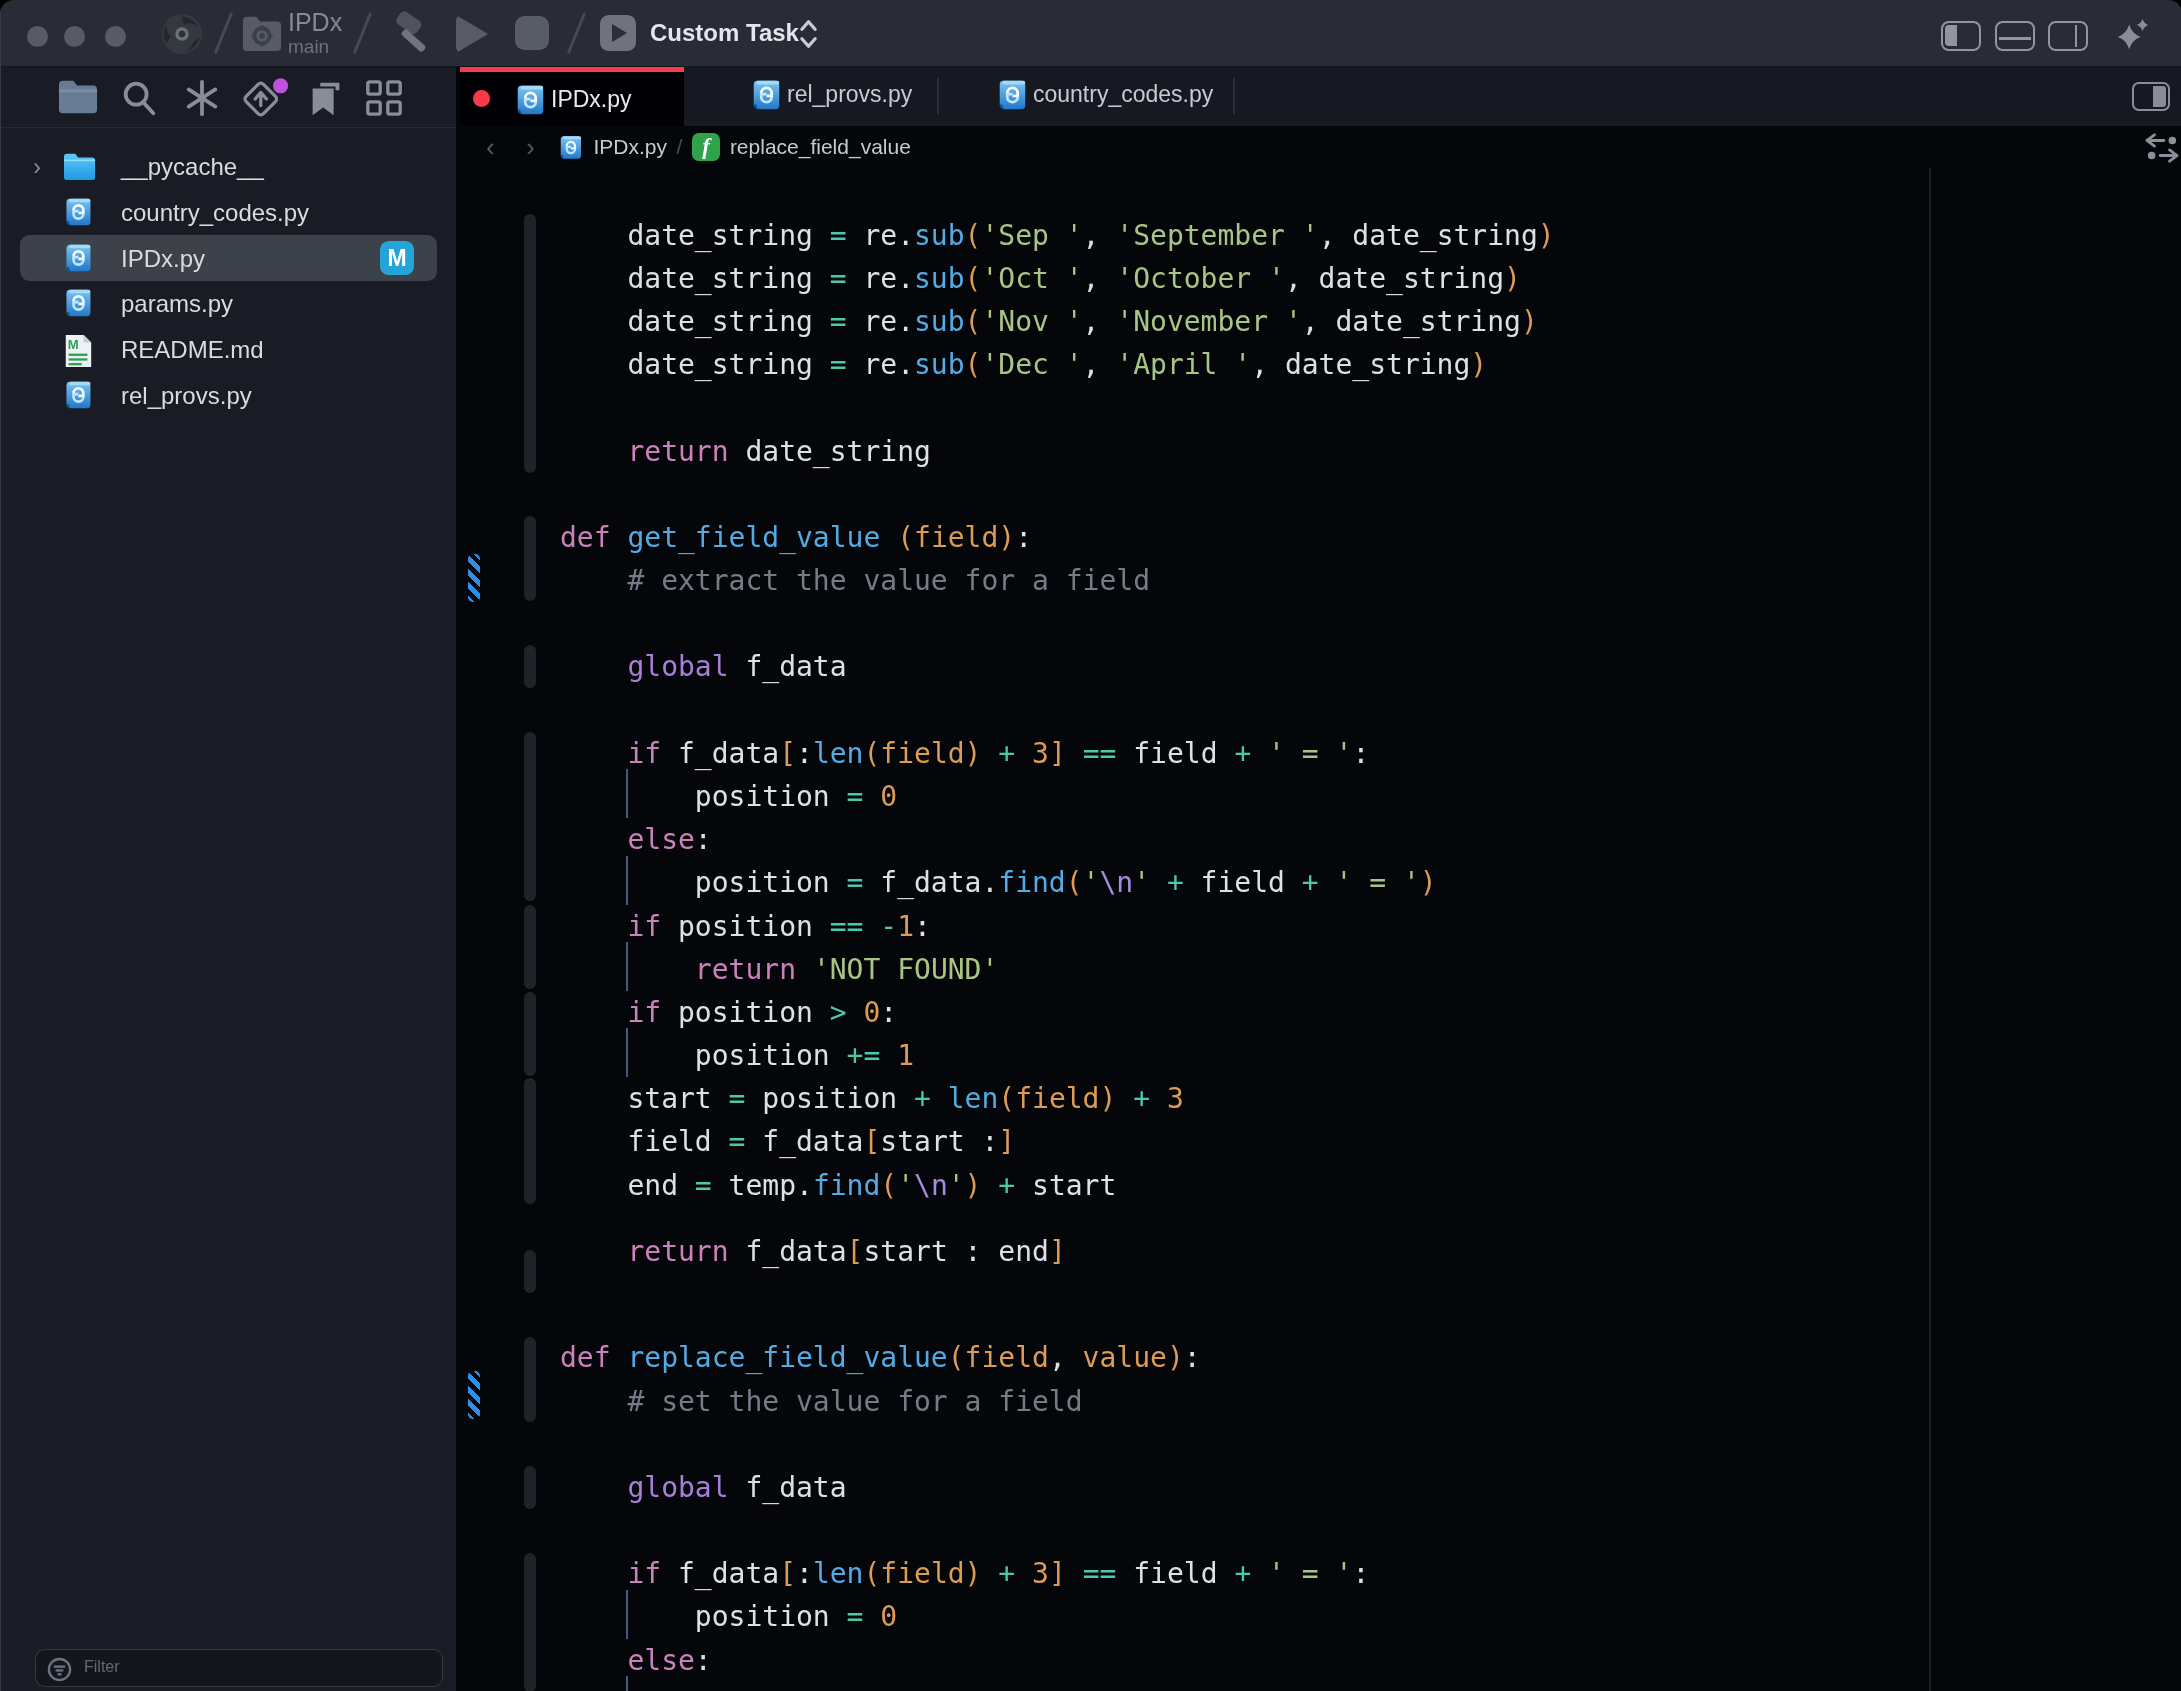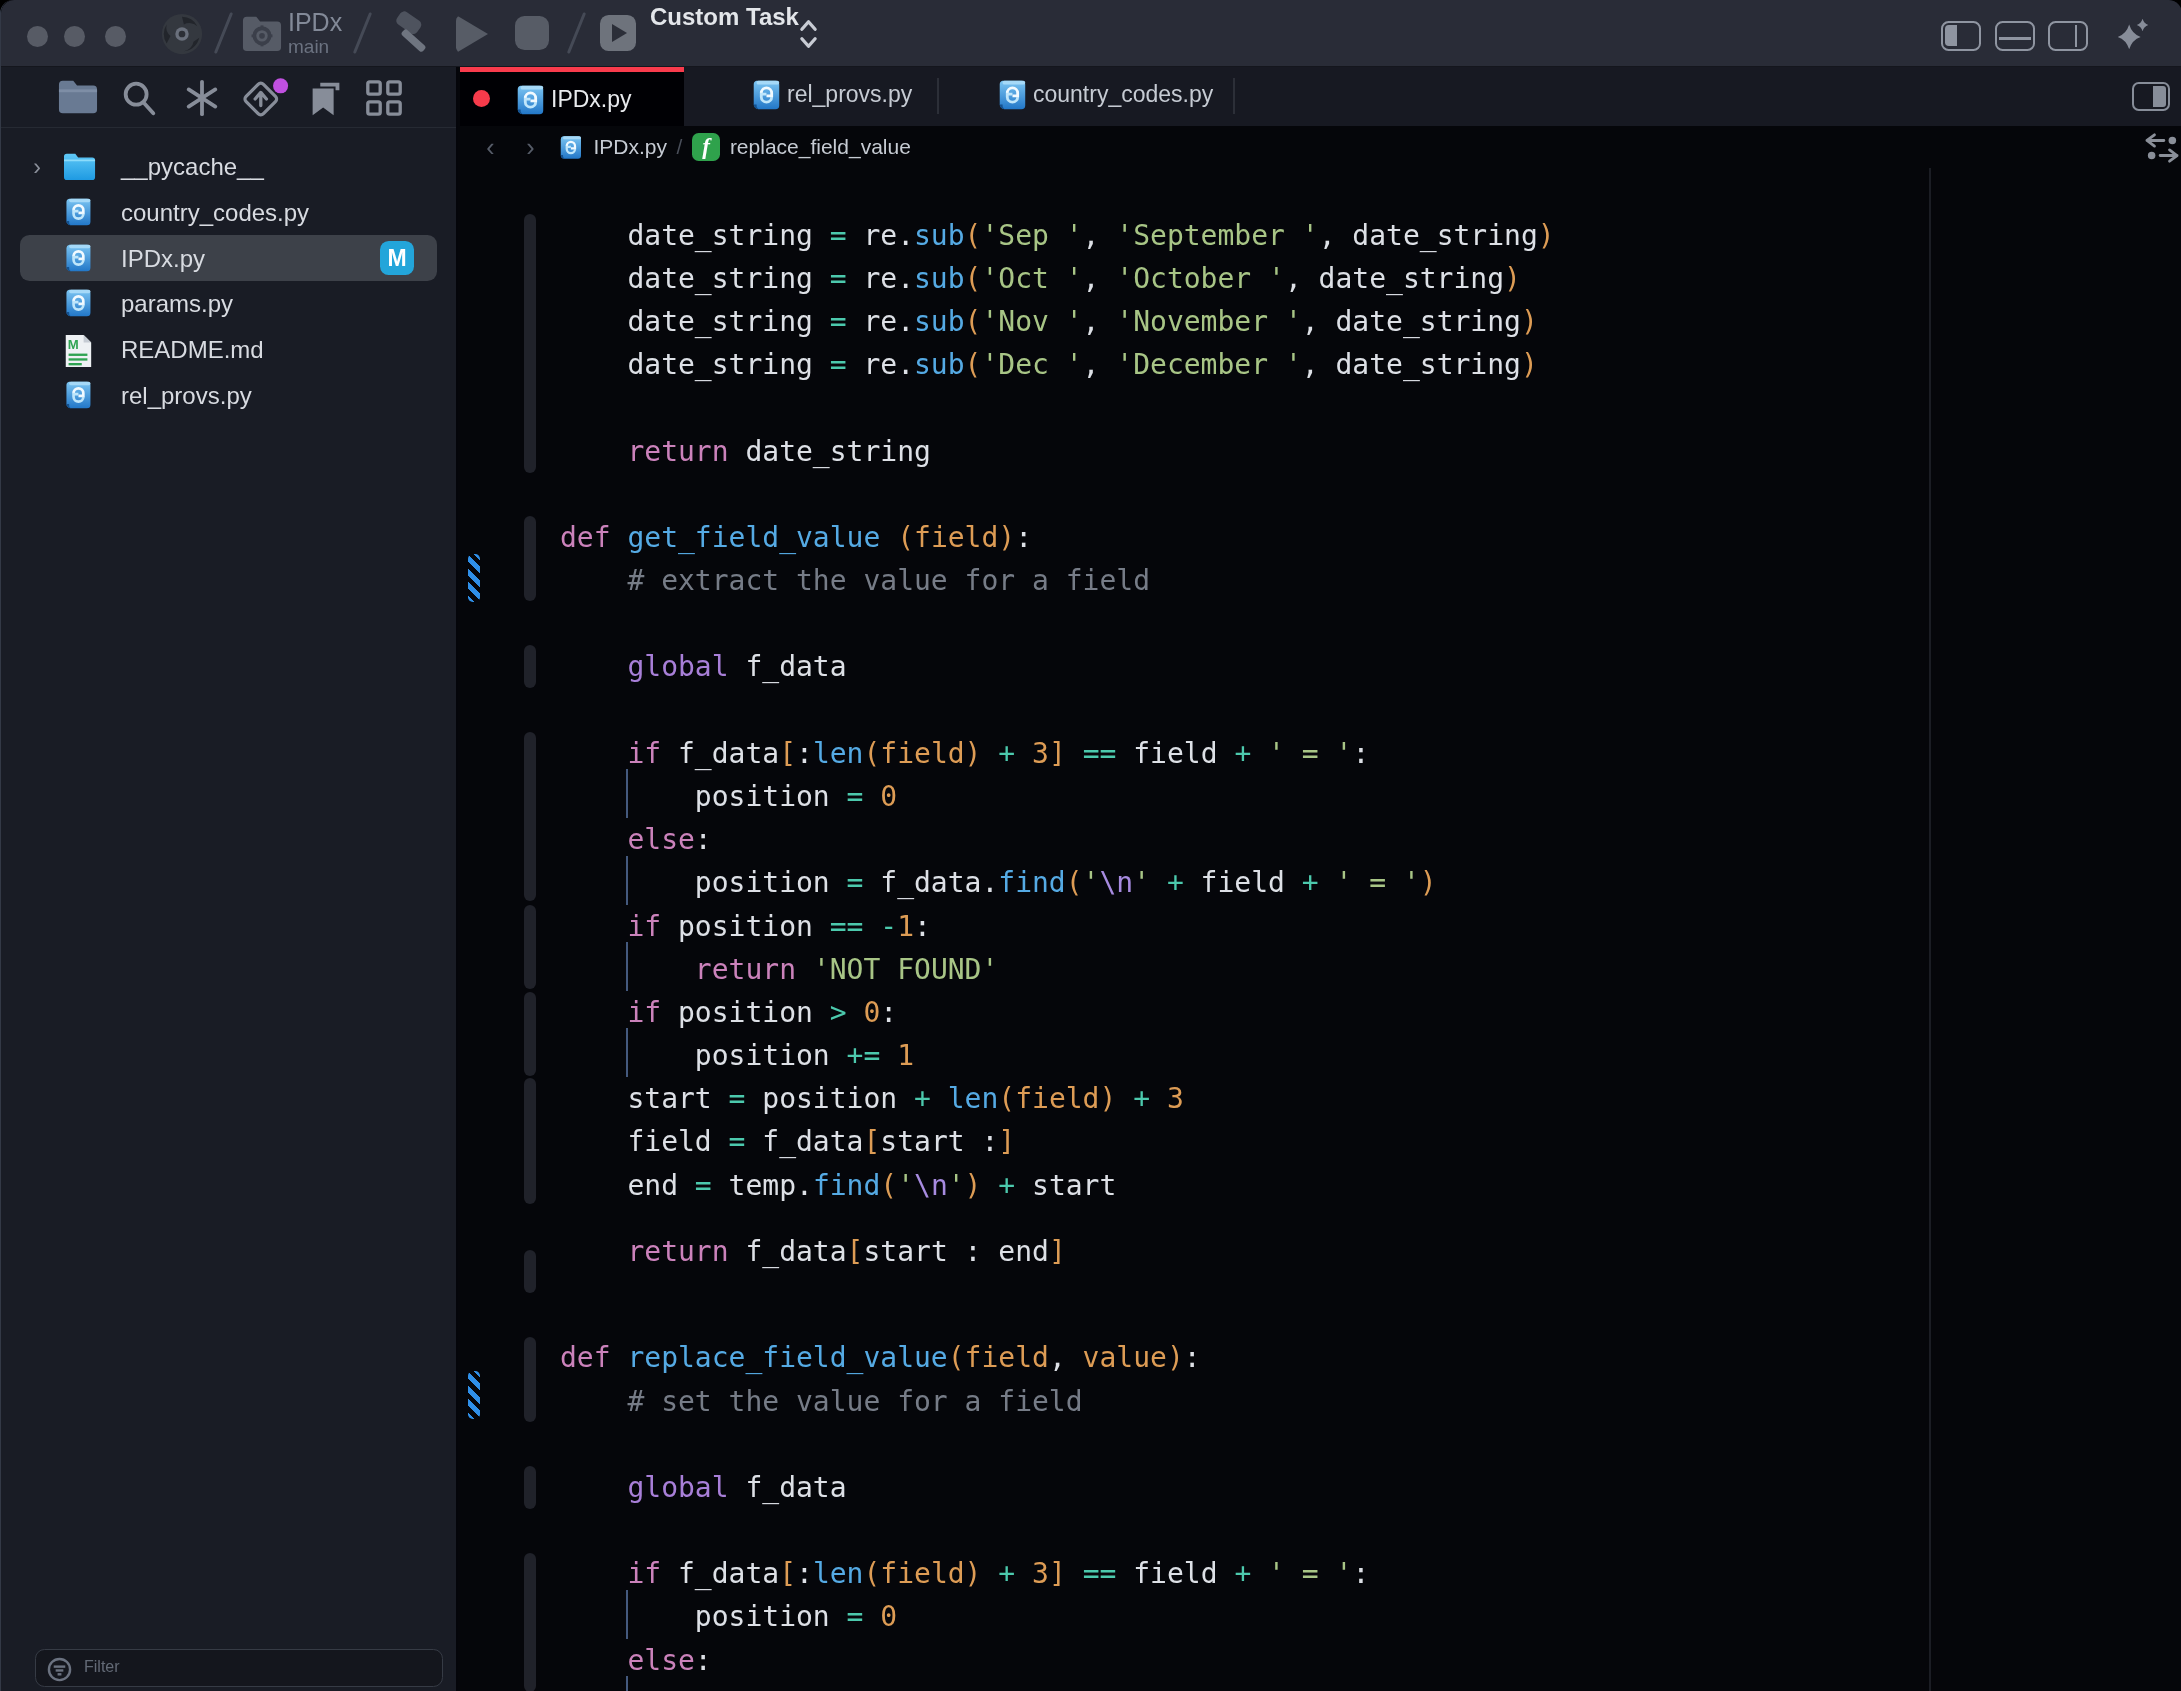--- a/index.html
+++ b/index.html
@@ -12,21 +12,21 @@
   .sep-slash{position:absolute;top:11.4px;width:2.9px;height:44px;background:#454a56;transform:rotate(22deg);border-radius:1.9px;}
   #nova-icon{position:absolute;left:158px;top:11.4px;width:46px;height:46px;}
   #proj-icon{position:absolute;left:240px;top:13.3px;width:42px;height:40px;}
   #proj-name{position:absolute;left:287px;top:7.6px;font-size:25px;font-weight:normal;color:#838a98;}
   #proj-branch{position:absolute;left:287px;top:36px;font-size:19px;color:#6b7280;}
   .tb-btn{position:absolute;top:13.3px;}
   #play-icon{width:0;height:0;border-left:32px solid #575c66;border-top:19px solid transparent;border-bottom:19px solid transparent;border-radius:5.7px;top:15px;}
   #stop-icon{width:34px;height:34px;background:#575c66;border-radius:9.5px;top:16px;}
   #task-chip{position:absolute;left:599px;top:15px;width:36px;height:36px;background:#6e737c;border-radius:8.6px;}
   #task-chip:after{content:"";position:absolute;left:12.4px;top:8.6px;border-left:15px solid #2b2e38;border-top:9.5px solid transparent;border-bottom:9.5px solid transparent;}
-  #task-label{position:absolute;left:649px;top:3px;font-size:24px;font-weight:bold;color:#e3e6ea;}
+  #task-label{position:absolute;left:649px;top:19px;font-size:24px;font-weight:bold;color:#e3e6ea;}
   #task-chevrons{position:absolute;left:797px;top:17px;}
   .pane-icon{position:absolute;top:21px;width:40px;height:30px;border:2.9px solid #8f95a1;border-radius:7.6px;}
   #pane-left-fill{position:absolute;left:1.9px;top:1.9px;width:12.4px;height:21px;background:#8f95a1;border-radius:3.8px 0 0 3.8px;}
   #pane-bottom-line{position:absolute;left:1.9px;right:1.9px;top:14.3px;height:2.9px;background:#8f95a1;}
   #pane-right-line{position:absolute;top:1.9px;bottom:1.9px;right:8.6px;width:2.9px;background:#8f95a1;}
   #sparkle-icon{position:absolute;left:2111px;top:15px;}
   
   #sidebar{position:absolute;left:0;top:67px;width:457px;height:1624px;background:#191c25;border-right:2.9px solid #04050a;}
   #side-toolbar{position:absolute;left:0;top:0;width:100%;height:61px;border-bottom:1.9px solid #262a33;}
   .side-ic{position:absolute;top:9.5px;cursor:default;}
@@ -443,21 +443,21 @@
           <div class="gut-bar" style="top: 1169px; height: 85px;"></div>
           <div class="gut-bar" style="top: 1298px; height: 43px;"></div>
           <div class="gut-bar" style="top: 1385px; height: 139px;"></div>
           <div class="gut-hatch" style="top: 386px;"></div>
           <div class="gut-hatch" style="top: 1203px;"></div>
         </div>
       <div id="code">
           <div class="codeline" style="top: 46px;"><span class="tk-w">    date_string </span><span class="tk-t">=</span><span class="tk-w"> re.</span><span class="tk-f">sub</span><span class="tk-o">(</span><span class="tk-s">'Sep '</span><span class="tk-w">, </span><span class="tk-s">'September '</span><span class="tk-w">, date_string</span><span class="tk-o">)</span></div>
           <div class="codeline" style="top: 89px;"><span class="tk-w">    date_string </span><span class="tk-t">=</span><span class="tk-w"> re.</span><span class="tk-f">sub</span><span class="tk-o">(</span><span class="tk-s">'Oct '</span><span class="tk-w">, </span><span class="tk-s">'October '</span><span class="tk-w">, date_string</span><span class="tk-o">)</span></div>
           <div class="codeline" style="top: 132px;"><span class="tk-w">    date_string </span><span class="tk-t">=</span><span class="tk-w"> re.</span><span class="tk-f">sub</span><span class="tk-o">(</span><span class="tk-s">'Nov '</span><span class="tk-w">, </span><span class="tk-s">'November '</span><span class="tk-w">, date_string</span><span class="tk-o">)</span></div>
-          <div class="codeline" style="top: 175px;"><span class="tk-w">    date_string </span><span class="tk-t">=</span><span class="tk-w"> re.</span><span class="tk-f">sub</span><span class="tk-o">(</span><span class="tk-s">'Dec '</span><span class="tk-w">, </span><span class="tk-s">'December '</span><span class="tk-w">, date_string</span><span class="tk-o">)</span></div>
+          <div class="codeline" style="top: 175px;"><span class="tk-w">    date_string </span><span class="tk-t">=</span><span class="tk-w"> re.</span><span class="tk-f">sub</span><span class="tk-o">(</span><span class="tk-s">'Dec '</span><span class="tk-w">, </span><span class="tk-s">'April '</span><span class="tk-w">, date_string</span><span class="tk-o">)</span></div>
           <div class="codeline" style="top: 218px;"></div>
           <div class="codeline" style="top: 262px;"><span class="tk-k">    return</span><span class="tk-w"> date_string</span></div>
           <div class="codeline" style="top: 305px;"></div>
           <div class="codeline" style="top: 348px;"><span class="tk-k">def</span><span class="tk-w"> </span><span class="tk-f">get_field_value</span><span class="tk-w"> </span><span class="tk-o">(field)</span><span class="tk-w">:</span></div>
           <div class="codeline" style="top: 391px;"><span class="tk-c">    # extract the value for a field</span></div>
           <div class="codeline" style="top: 434px;"></div>
           <div class="codeline" style="top: 477px;"><span class="tk-g">    global</span><span class="tk-w"> f_data</span></div>
           <div class="codeline" style="top: 521px;"></div>
           <div class="codeline" style="top: 564px;"><span class="tk-k">    if</span><span class="tk-w"> f_data</span><span class="tk-o">[</span><span class="tk-w">:</span><span class="tk-f">len</span><span class="tk-o">(field)</span><span class="tk-w"> </span><span class="tk-t">+</span><span class="tk-w"> </span><span class="tk-o">3]</span><span class="tk-w"> </span><span class="tk-t">==</span><span class="tk-w"> field </span><span class="tk-t">+</span><span class="tk-w"> </span><span class="tk-s">' = '</span><span class="tk-w">:</span></div>
           <div class="codeline" style="top: 607px;"><span class="tk-w">        position </span><span class="tk-t">=</span><span class="tk-w"> </span><span class="tk-o">0</span></div>

